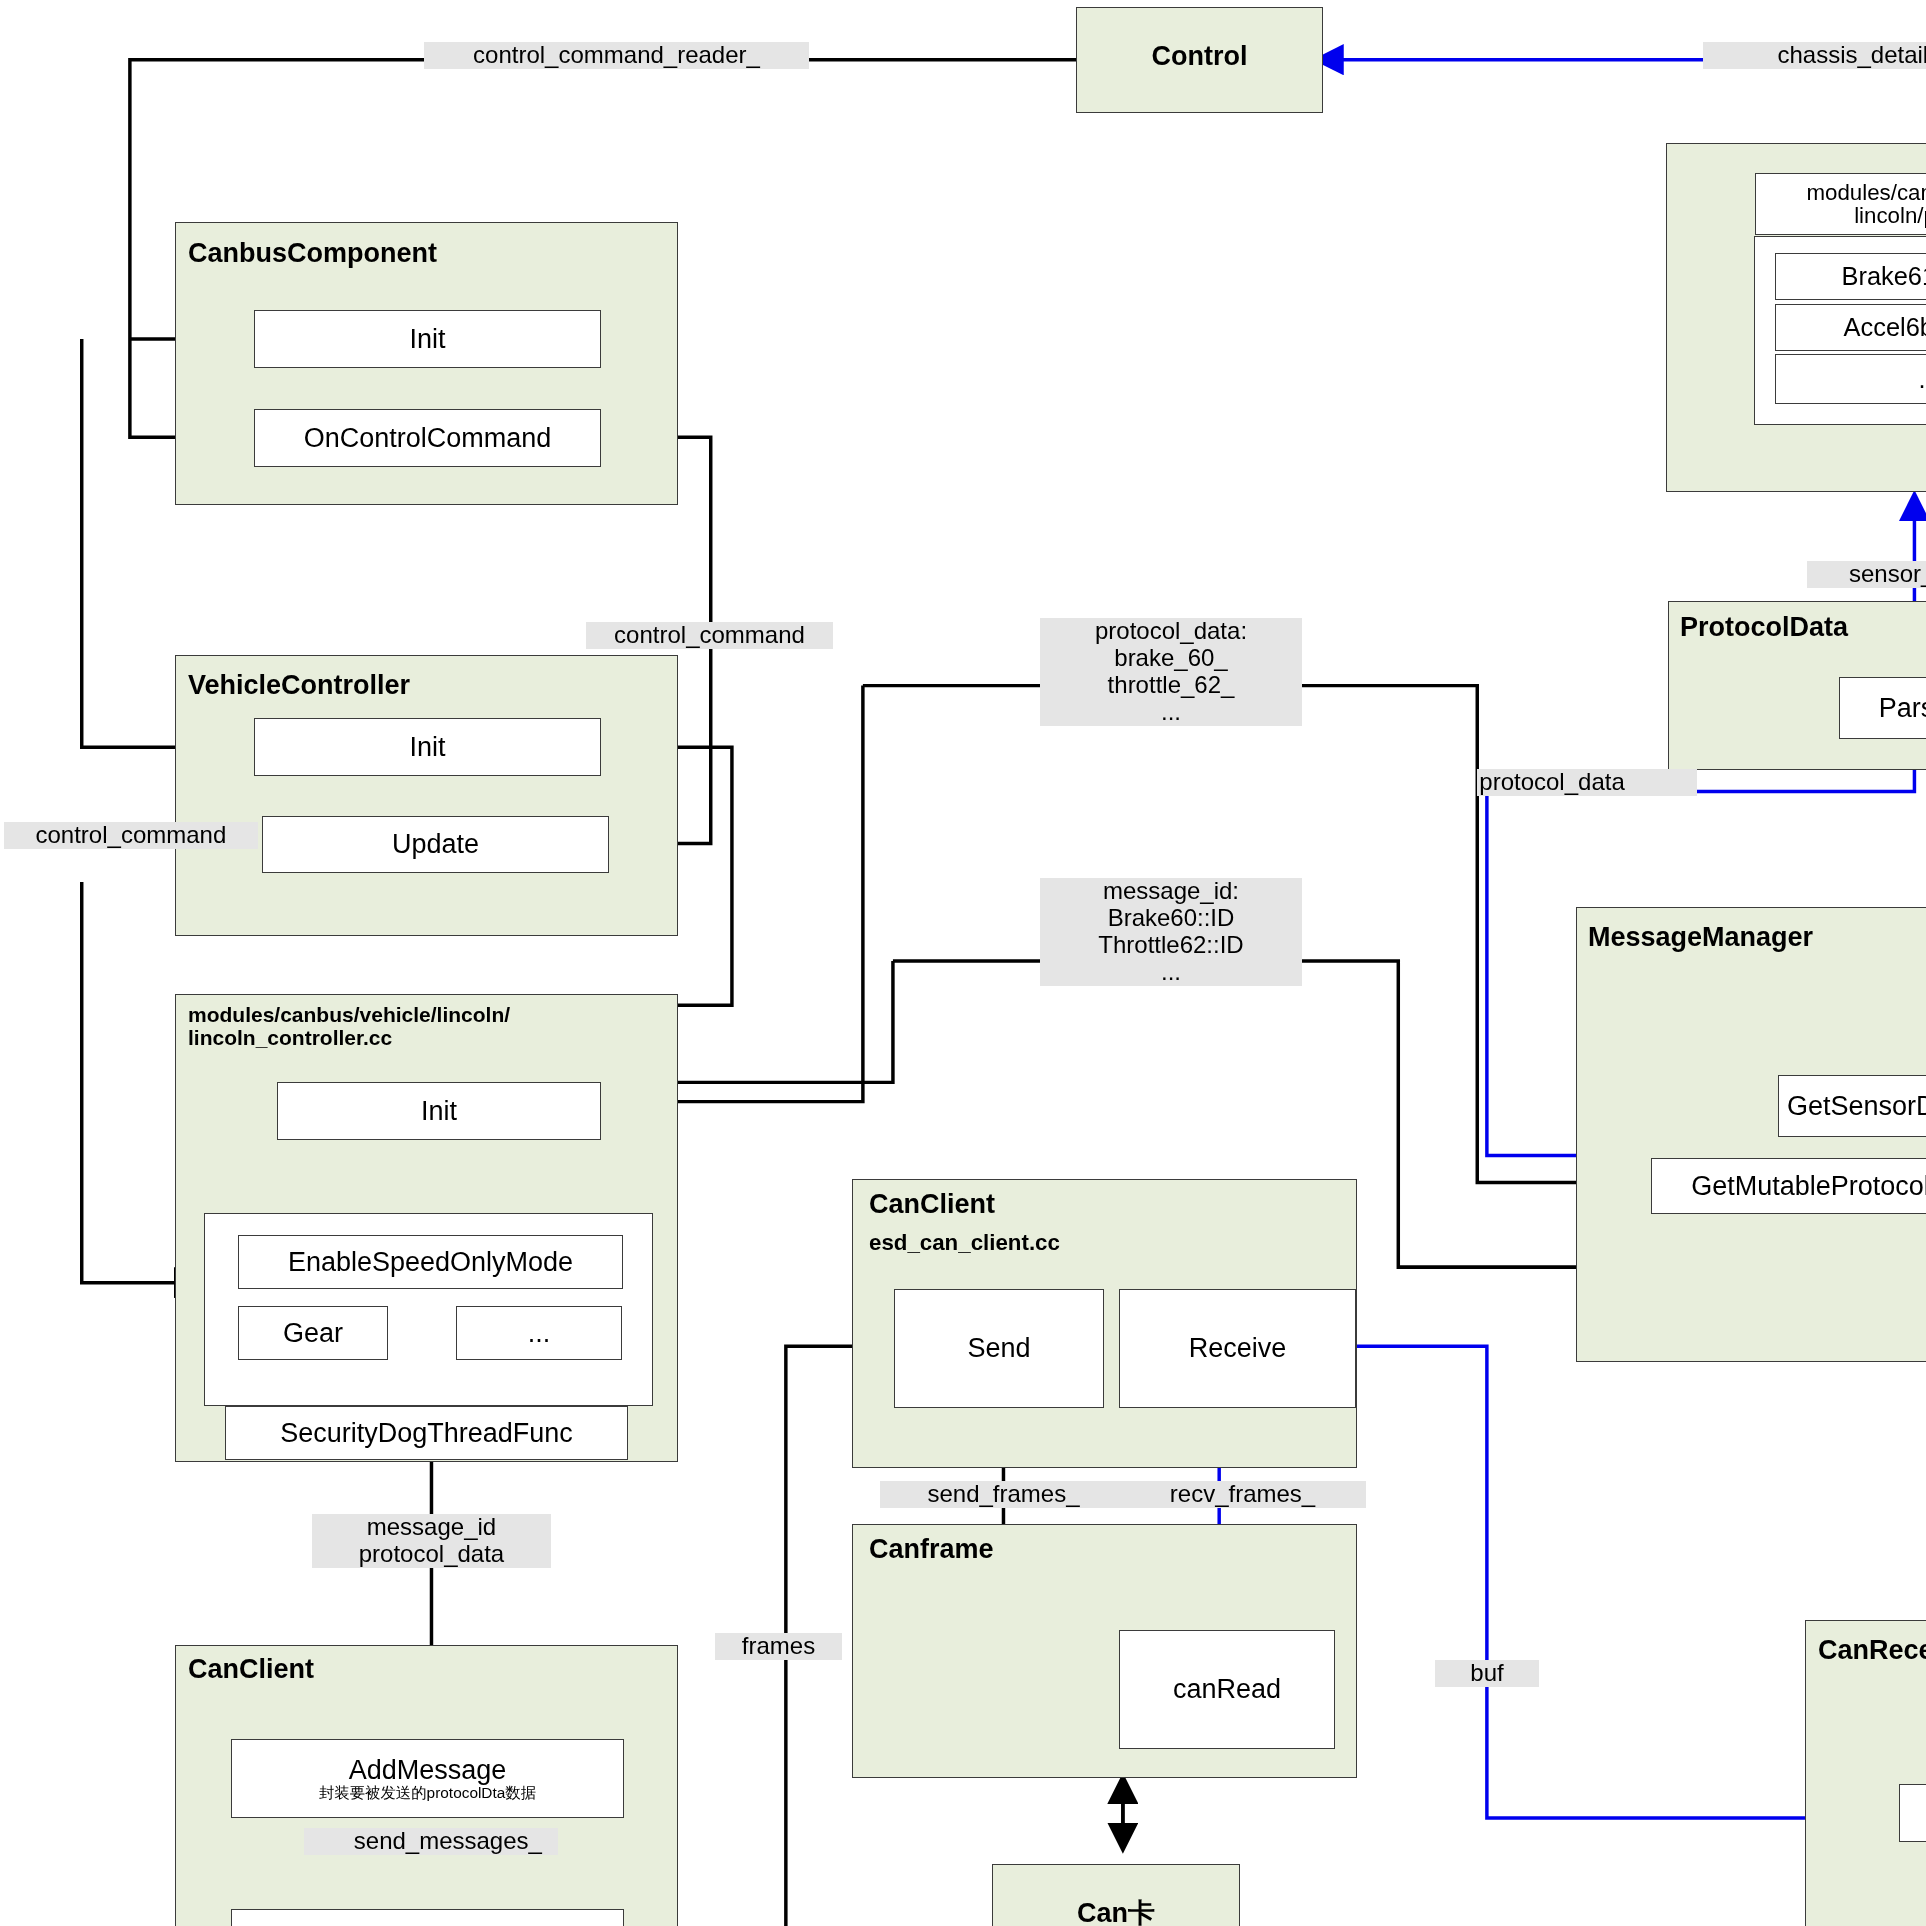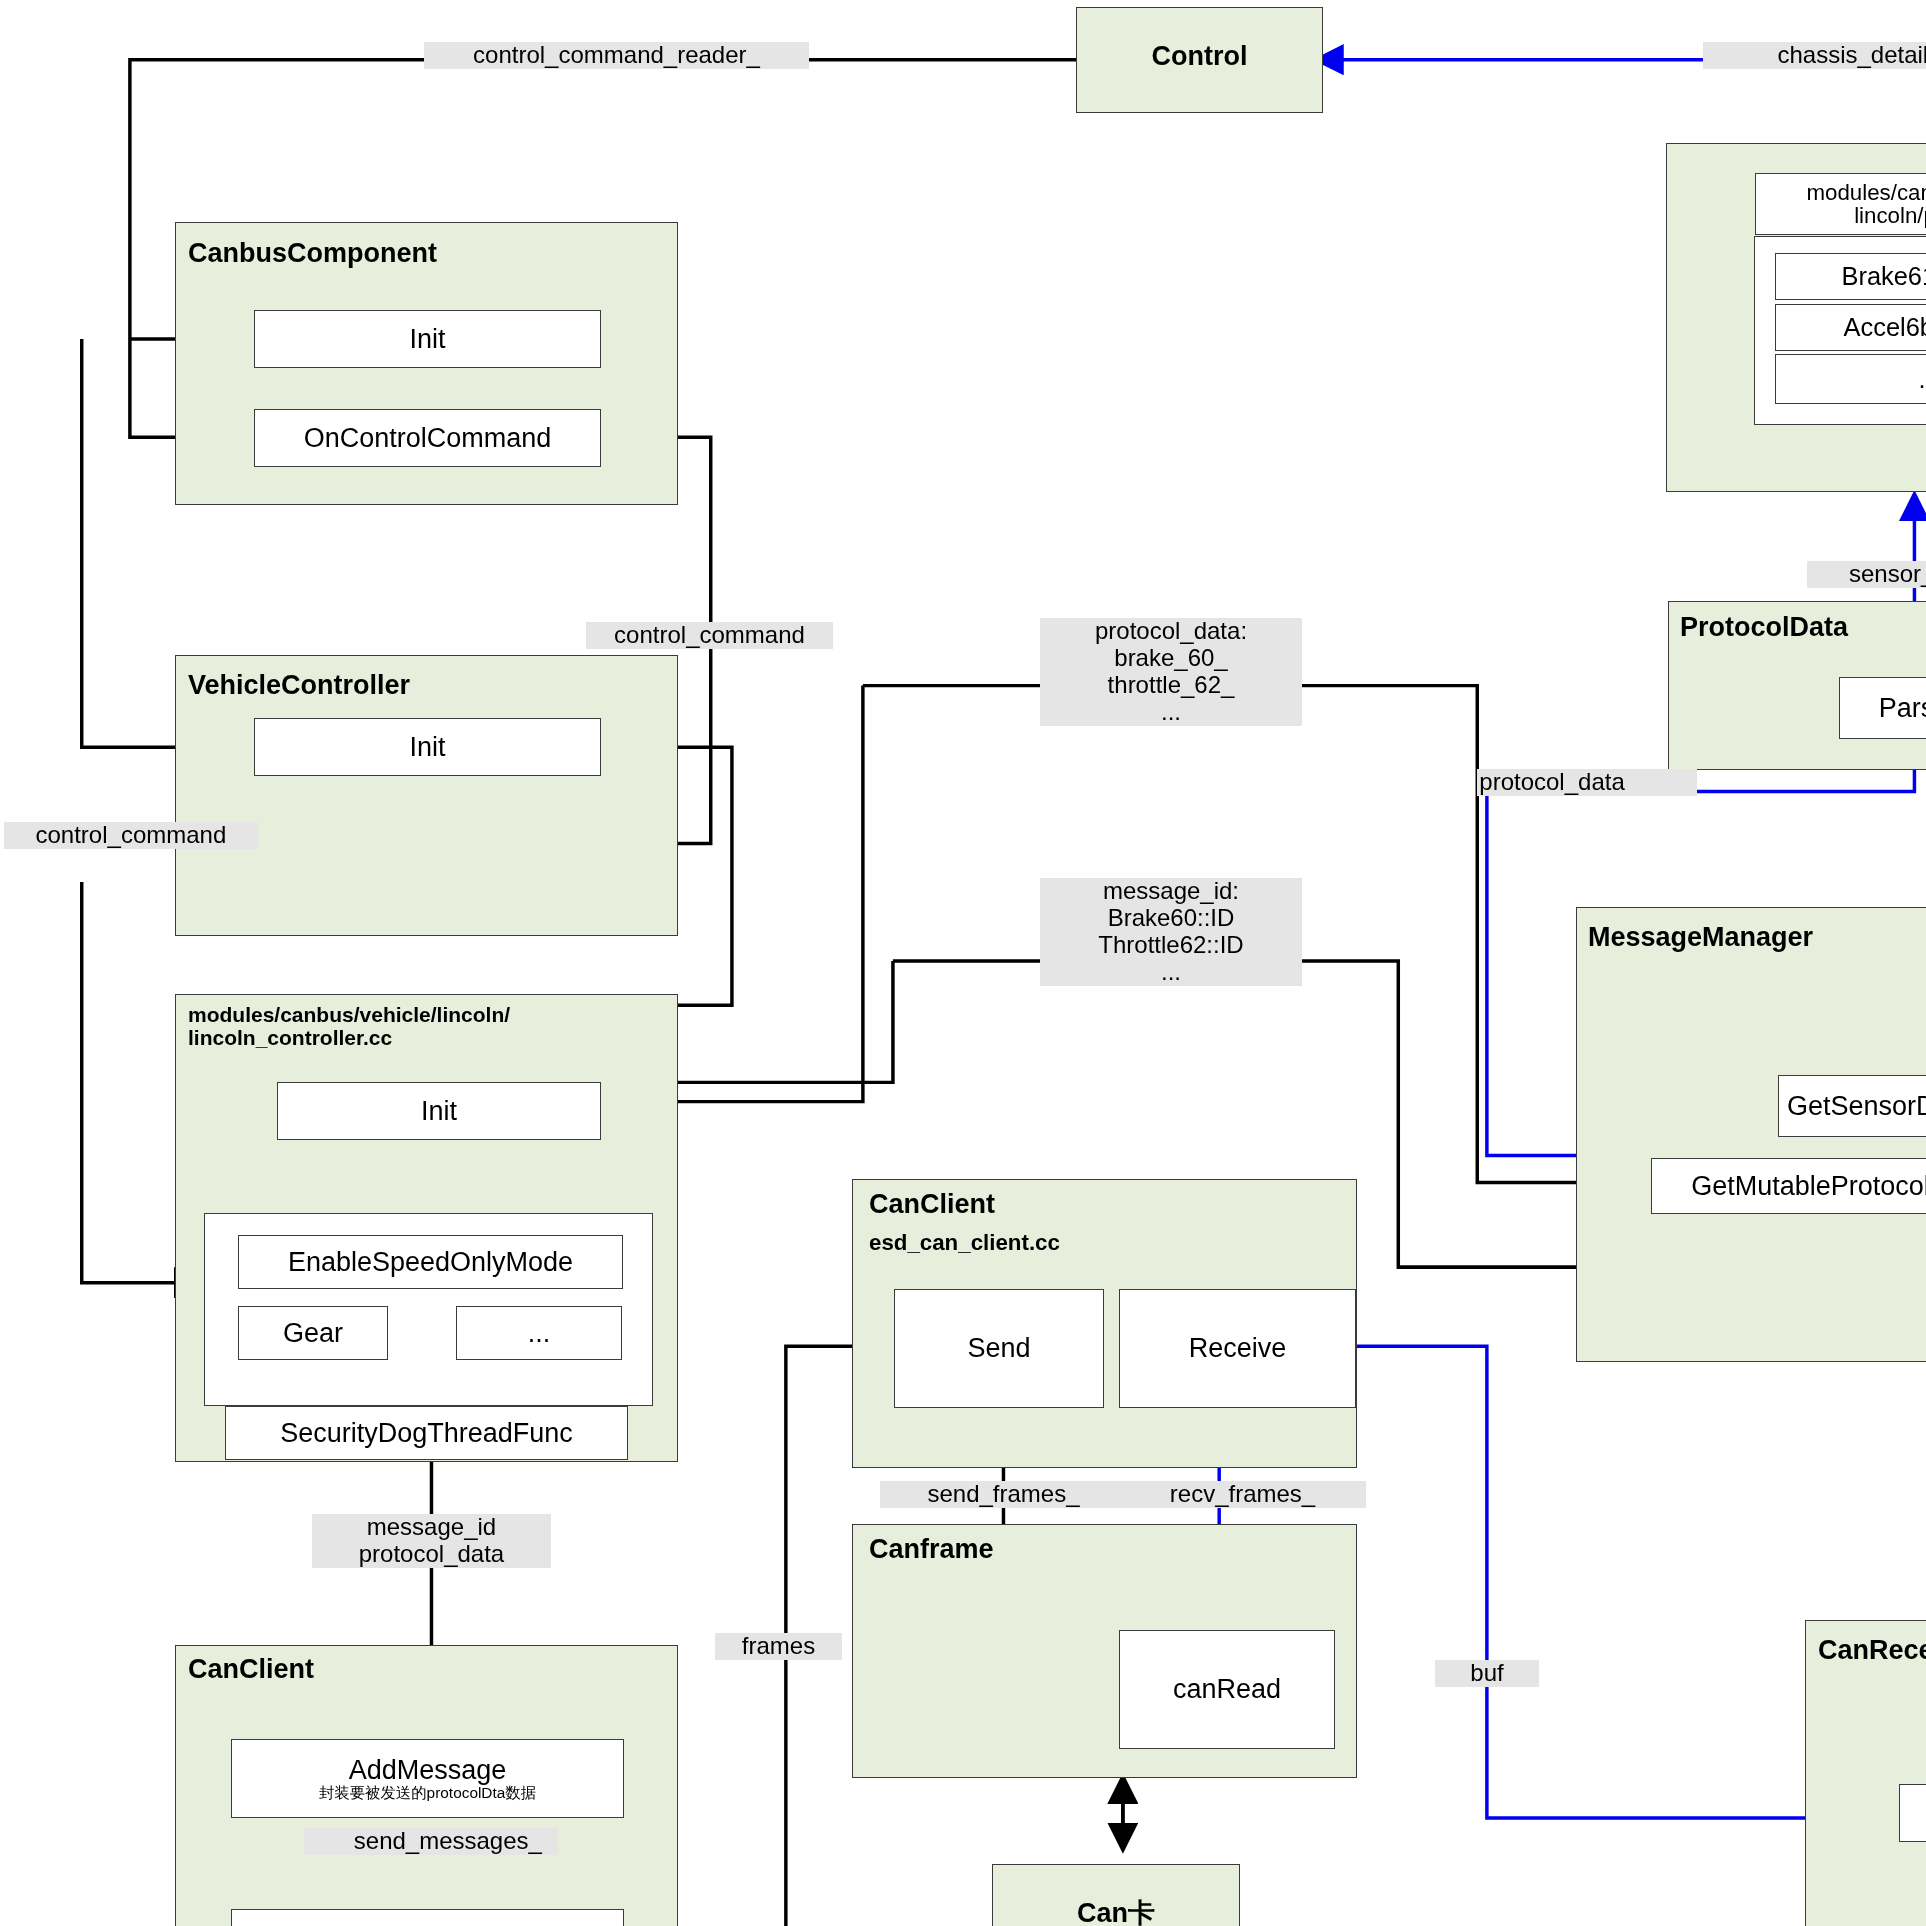--- a/index.html
+++ b/index.html
@@ -114,20 +114,21 @@
   <div class="grp-title f70" style="left:1076px;top:42px;width:247px;text-align:center;">Control</div>
 
   <div class="grp" style="left:175px;top:222px;width:503px;height:283px;"></div>
   <div class="grp-title f70" style="left:188px;top:239px;">CanbusComponent</div>
   <div class="node f70" style="left:254px;top:310px;width:347px;height:58px;">Init</div>
   <div class="node f70" style="left:254px;top:409px;width:347px;height:58px;">OnControlCommand</div>
 
   <div class="grp" style="left:175px;top:655px;width:503px;height:281px;"></div>
   <div class="grp-title f70" style="left:188px;top:671px;">VehicleController</div>
   <div class="node f70" style="left:254px;top:718px;width:347px;height:58px;">Init</div>
+  <div class="node f70" style="left:262px;top:816px;width:347px;height:57px;">Update</div>
 
   <div class="grp" style="left:175px;top:994px;width:503px;height:468px;"></div>
   <div class="grp-title f54" style="left:188px;top:1004px;">modules/canbus/vehicle/lincoln/
 lincoln_controller.cc</div>
   <div class="node f70" style="left:277px;top:1082px;width:324px;height:58px;">Init</div>
 
   <div class="innerbox" style="left:204px;top:1213px;width:449px;height:193px;"></div>
   <div class="node f70" style="left:238px;top:1235px;width:385px;height:54px;">EnableSpeedOnlyMode</div>
   <div class="node f70" style="left:238px;top:1306px;width:150px;height:54px;">Gear</div>
   <div class="node f70" style="left:456px;top:1306px;width:166px;height:54px;">...</div>

